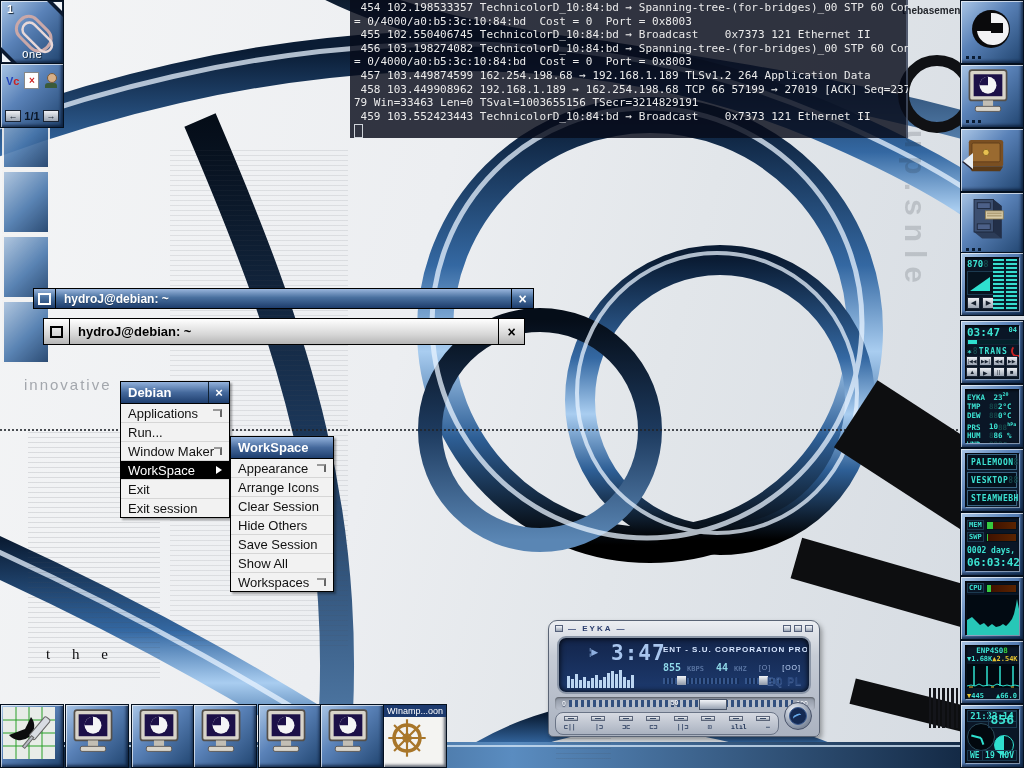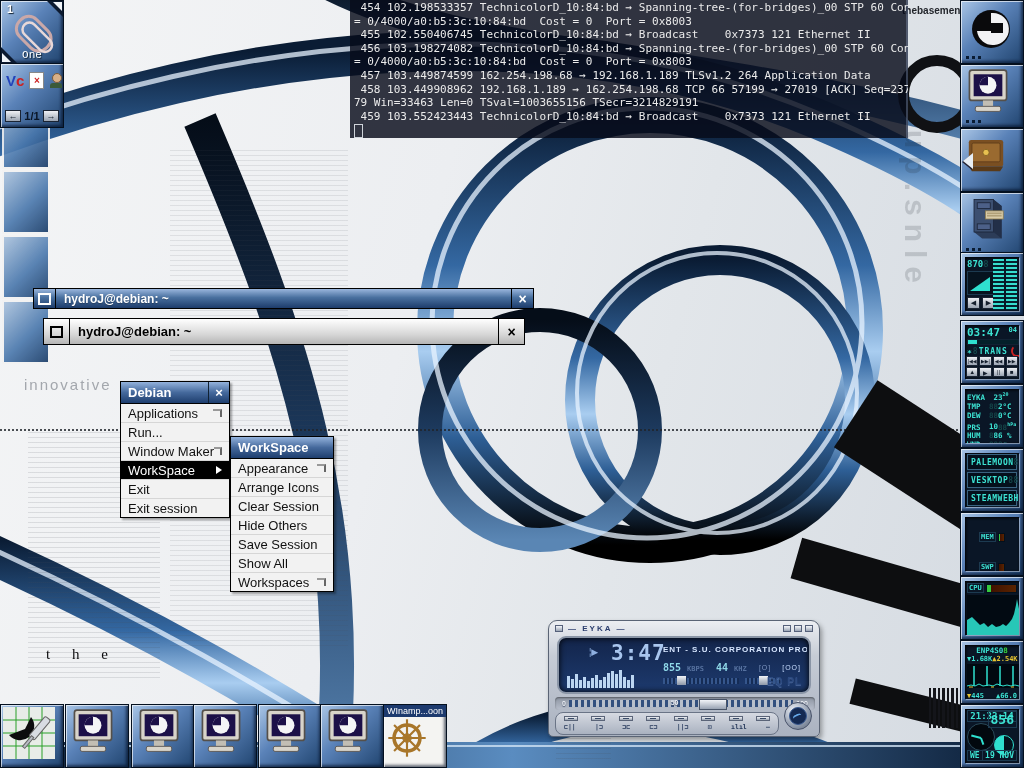--- a/index.html
+++ b/index.html
@@ -277,21 +277,21 @@
       </g>
     </svg>
     <div class="corner" style="right:0;top:0;border-left:16px solid transparent;border-top:16px solid #0c1a30;"></div>
     <div class="corner" style="right:1px;top:1px;border-left:9px solid transparent;border-top:9px solid #f0f4f8;"></div>
     <div class="corner" style="left:0;bottom:0;border-right:16px solid transparent;border-bottom:16px solid #0c1a30;"></div>
     <div class="corner" style="left:1px;bottom:1px;border-right:9px solid transparent;border-bottom:9px solid #f0f4f8;"></div>
     <div class="abs" style="left:0;right:0;bottom:2px;text-align:center;color:#fff;font-size:11px;text-shadow:1px 1px 1px #123;font-family:Liberation Mono, monospace;">One</div>
   </div>
   <div class="tile" style="left:0;top:63px;height:65px;">
     <div class="abs" style="left:5px;top:8px;display:flex;gap:5px;align-items:center;">
-      <span style="font-size:15px;font-weight:bold;">
+      <span style="font-size:11px;font-weight:bold;">
         <b style="color:#2244bb">V</b><b style="color:#cc2222">c</b></span>
       <span style="display:inline-block;width:13px;height:15px;background:#fff;border:1px solid #888;position:relative;">
         <i style="position:absolute;inset:0;display:flex;align-items:center;justify-content:center;font-style:normal;color:#c22;font-size:10px;font-weight:bold;">×</i>
         </span>
       <span style="display:inline-block;width:14px;height:15px;position:relative;">
         <i style="position:absolute;left:3px;top:0;width:8px;height:8px;border-radius:50%;background:#d8b088;border:1px solid #7a5a38;"></i>
         <i style="position:absolute;left:1px;bottom:0;width:12px;height:5px;border-radius:3px 3px 0 0;background:#3a5a3a;"></i>
         </span>
     </div>
     <div class="abs" style="left:4px;bottom:5px;right:4px;display:flex;align-items:center;justify-content:space-between;">
@@ -517,26 +517,26 @@
           <span>VESKTOP</span>
           <span class="ghost">88</span>
         </div>
       <div class="taskbtn lcd">
           <span>STEAMWEBH</span>
         </div>
     </div>
   </div>
 
   <div class="tile" style="left:960px;top:512px;">
-    <div class="face" style="padding:14px;">
+    <div class="face" style="padding:2px;">
       <div style="display:flex;align-items:center;gap:2px;margin-top:1px;">
         <span class="lcd" style="font-size:7px;border:1px solid #1c3a50;padding:0 1px;">MEM</span>
         <span class="bar" style="flex:1;background:linear-gradient(90deg,#35c93f 0 22%,#401200 22%,#5a2400 100%);"></span>
       </div>
-      <div style="display:flex;align-items:center;gap:2px;margin-top:20px;">
+      <div style="display:flex;align-items:center;gap:2px;margin-top:2px;">
         <span class="lcd" style="font-size:7px;border:1px solid #1c3a50;padding:0 1px;">SWP</span>
         <span class="bar" style="flex:1;background:linear-gradient(90deg,#35c93f 0 3%,#401200 3%,#5a2400 100%);"></span>
       </div>
       <div class="lcd" style="font-size:8px;margin-top:4px;">0002 days,</div>
       <div class="lcd" style="font-size:11px;margin-top:1px;">06:03:42</div>
     </div>
   </div>
 
   <div class="tile" style="left:960px;top:576px;">
     <div class="face" style="padding:2px;">

